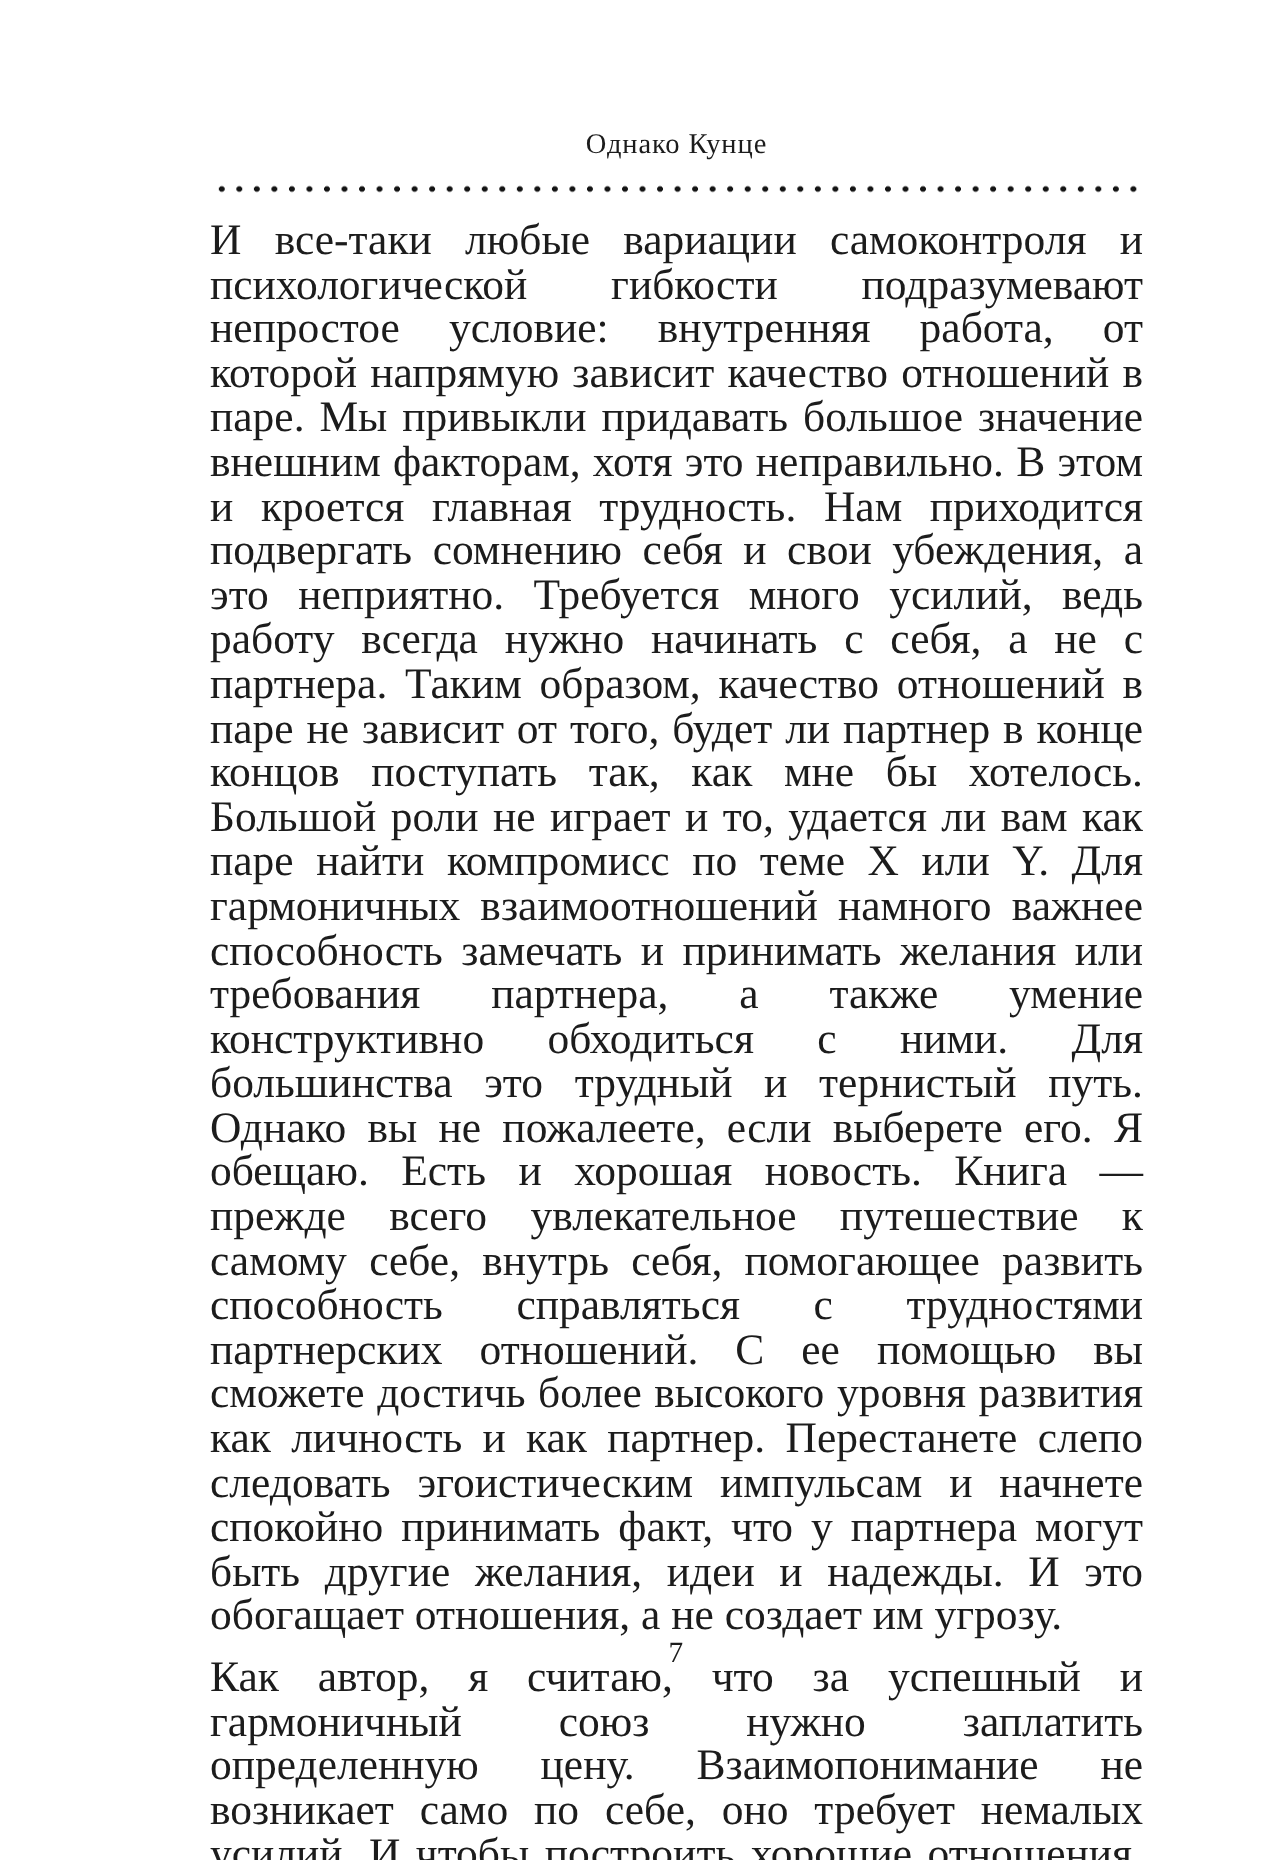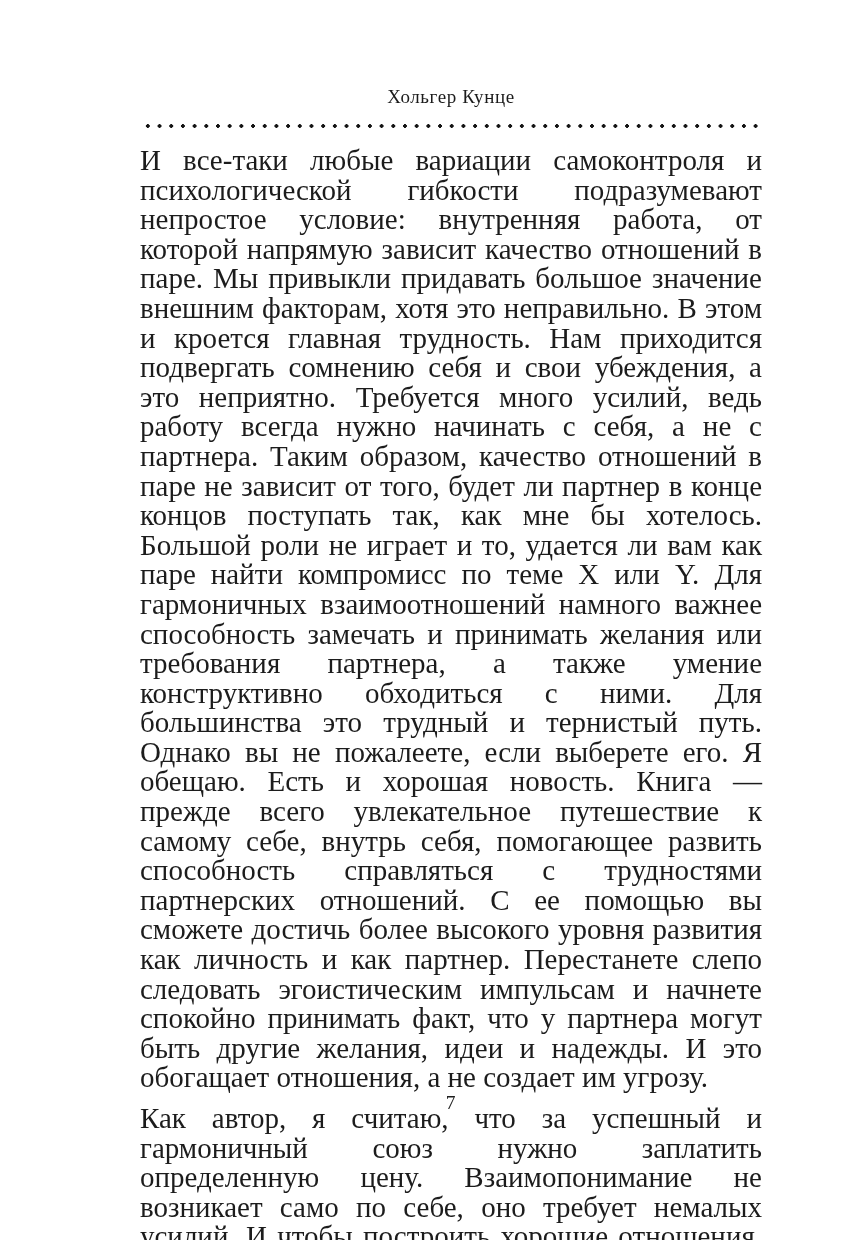--- a/index.html
+++ b/index.html
@@ -55,21 +55,21 @@
     font-size: 19.5px;
     letter-spacing: 1px;
     color: #1c1c1c;
   }
 </style>
 </head>
 <body>
 
 <div class="page">
   <div class="content">
-    <div class="author">Хольгер Кунце</div>
+    <div class="author">Однако Кунце</div>
     <div class="dotted-sep"></div>
     <div class="body-text">
       <p>И все-таки любые вариации самоконтроля и психологической гибкости подразумевают непростое условие: внутренняя работа, от которой напрямую зависит качество отношений в паре. Мы привыкли придавать большое значение внешним факторам, хотя это неправильно. В этом и кроется главная трудность. Нам приходится подвергать сомнению себя и свои убеждения, а это неприятно. Требуется много усилий, ведь работу всегда нужно начинать с себя, а не с партнера. Таким образом, качество отношений в паре не зависит от того, будет ли партнер в конце концов поступать так, как мне бы хотелось. Большой роли не играет и то, удается ли вам как паре найти компромисс по теме X или Y. Для гармоничных взаимоотношений намного важнее способность замечать и принимать желания или требования партнера, а также умение конструктивно обходиться с ними. Для большинства это трудный и тернистый путь. Однако вы не пожалеете, если выберете его. Я обещаю. Есть и хорошая новость. Книга — прежде всего увлекательное путешествие к самому себе, внутрь себя, помогающее развить способность справляться с трудностями партнерских отношений. С ее помощью вы сможете достичь более высокого уровня развития как личность и как партнер. Перестанете слепо следовать эгоистическим импульсам и начнете спокойно принимать факт, что у партнера могут быть другие желания, идеи и надежды. И это обогащает отношения, а не создает им угрозу.</p>
       <p>Как автор, я считаю, что за успешный и гармоничный союз нужно заплатить определенную цену. Взаимопонимание не возникает само по себе, оно требует немалых усилий. И чтобы построить хорошие отношения, требуется большое желание и способность принимать решения. Мифы современного общества и культуры пытаются убедить нас в обратном: любовь</p>
     </div>
   </div>
   <div class="page-number">7</div>
 </div>
 
 </body></html>

